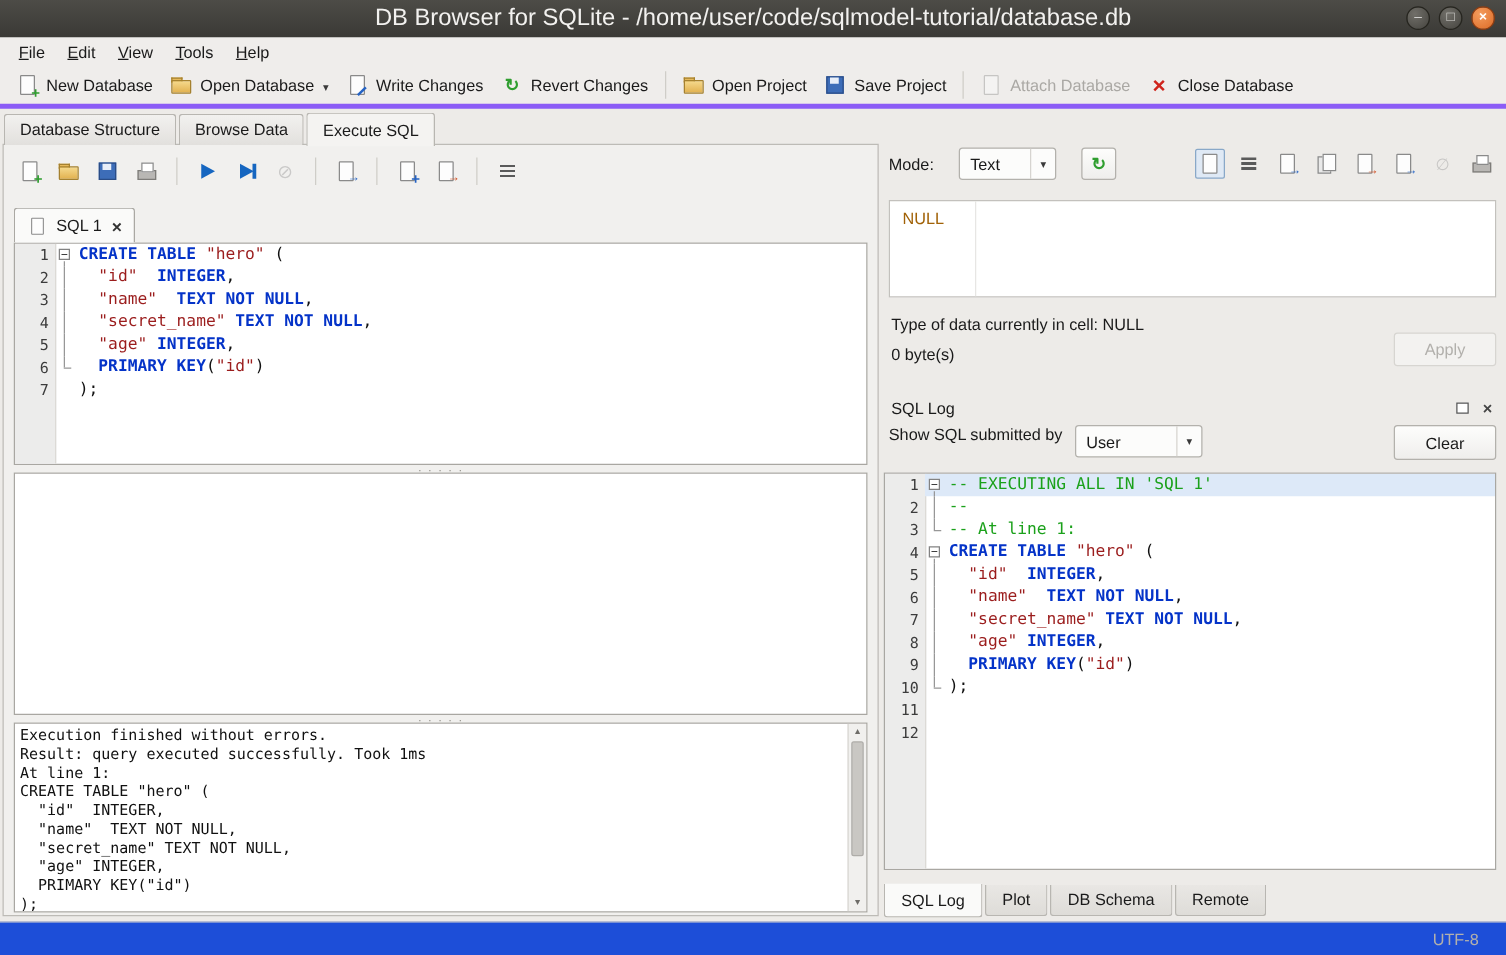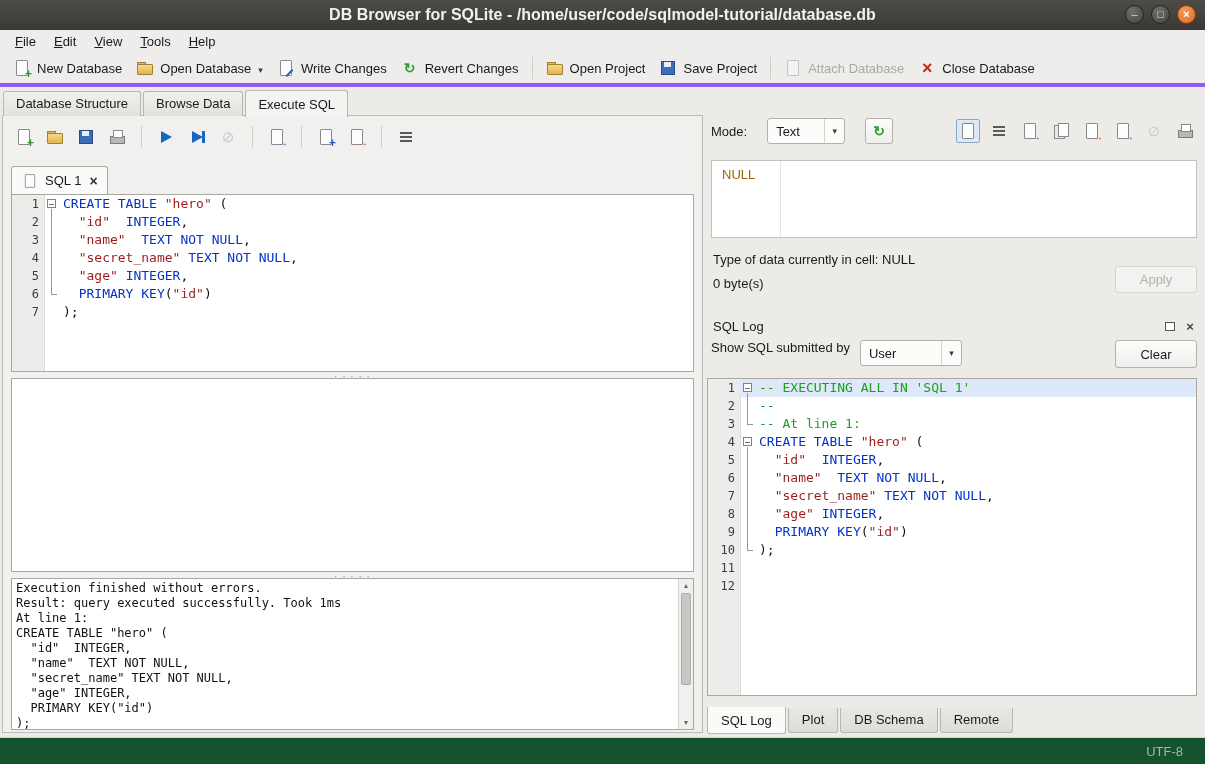--- a/index.html
+++ b/index.html
@@ -2,21 +2,21 @@
 <html><head>
 <meta charset="utf-8">
 <style>
   html,body{margin:0;padding:0}
   body{width:1205px;height:764px;position:relative;overflow:hidden;background:#edebe8;
        font-family:"Liberation Sans",sans-serif;color:#1a1a1a;-webkit-font-smoothing:antialiased}
 
   
   #titlebar{position:absolute;left:0;top:0;width:1205px;height:30px;
     background:linear-gradient(#4d4c47,#3a3935);display:flex;align-items:center;justify-content:center}
-  #titlebar .wintitle{color:#f2f1ef;font-size:16px;font-weight:bold}
+  #titlebar .wintitle{color:#f2f1ef;font-size:19px;font-weight:normal}
   #winbtns{position:absolute;right:9px;top:5px;display:flex;gap:7px}
   .wbtn{width:19px;height:19px;border-radius:50%;background:radial-gradient(circle at 35% 30%,#716f69,#45443f);
     border:1px solid #26251f;color:#d9d8d5;font-size:11px;line-height:17px;text-align:center;box-sizing:border-box}
   .wbtn.close{background:radial-gradient(circle at 35% 30%,#f49c5d,#dd6b27);border-color:#8e3d12;color:#fff;font-weight:bold}
 
   
   #menubar{position:absolute;left:0;top:30px;width:100%;height:23px;background:#efedeb;
     display:flex;align-items:center;padding-left:6px;box-sizing:border-box;font-size:13px}
   .menu-item{display:inline-block;padding:3px 9px}
   .menu-item::first-letter{text-decoration:underline}
@@ -86,21 +86,21 @@
   .ln{width:27px;padding-right:5px;text-align:right;color:#3c3c3c;font-size:12px;flex:none}
   .fm{width:16px;flex:none;position:relative}
   .fm.start:before{content:"";position:absolute;left:7px;top:14px;bottom:0;border-left:1px solid #979797}
   .fm.start:after{content:"−";position:absolute;left:3px;top:4px;width:9px;height:9px;border:1px solid #828282;background:#fff;
     font:9px/9px "DejaVu Sans Mono",monospace;text-align:center;color:#333;box-sizing:border-box}
   .fm.mid:before{content:"";position:absolute;left:7px;top:0;bottom:0;border-left:1px solid #979797}
   .fm.end:before{content:"";position:absolute;left:7px;top:0;height:9px;border-left:1px solid #979797}
   .fm.end:after{content:"";position:absolute;left:7px;top:9px;width:6px;border-top:1px solid #979797}
   .ct{flex:1;padding-left:3px}
   .cl.hl .fm,.cl.hl .ct{background:#dde9f8}
-  .tk-k{color:#0433c8;font-weight:normal}
+  .tk-k{color:#0433c8;font-weight:bold}
   .tk-i{color:#9b1d1d}
   .tk-c{color:#1ba11b}
   .tk-p{color:#111}
 
   #editor{left:8px;top:78px;width:683px;height:178px}
   .split{position:absolute;left:8px;width:683px;height:6px;display:flex;align-items:center;justify-content:center}
   .split .dots:after{content:"· · · · ·";color:#98968f;font-size:10px;line-height:4px;letter-spacing:1px}
   #split1{top:256px}
   #results{position:absolute;left:8px;top:262px;width:683px;height:194px;background:#fff;border:1px solid #a9a7a2;box-sizing:border-box}
   #split2{top:456px}
@@ -146,21 +146,21 @@
   #filterrow{position:absolute;left:0;right:0;top:252px;height:30px;display:flex;align-items:flex-start;padding:0 8px 0 6px;font-size:13px}
   #user-combo{width:102px;margin-left:10px}
   #clearbtn{margin-left:auto;width:82px;height:28px}
   #sqllog{left:2px;top:290px;width:490px;height:318px}
   #bottom-tabs{position:absolute;left:2px;top:620px;height:27px;display:flex;align-items:flex-start}
   .btab{padding:4px 13px 5px;font-size:13px;background:linear-gradient(#e9e7e4,#dedcd8);
     border:1px solid #b8b6b1;border-top:none;border-radius:0 0 3px 3px;margin-right:2px;white-space:nowrap}
   .btab.active{background:#fafaf9;position:relative;z-index:2;margin-top:-1px;padding-top:6px}
 
   
-  #statusbar{position:absolute;left:0;top:737px;width:1205px;height:27px;background:#14532d;border-top:1px solid #d6d4d0;
+  #statusbar{position:absolute;left:0;top:737px;width:1205px;height:27px;background:#1d4ed8;border-top:1px solid #d6d4d0;
     display:flex;align-items:center;justify-content:flex-end;padding-right:22px;box-sizing:border-box;
     color:#b2b0ac;font-size:13px}
 </style>
 </head>
 <body>
 
 <div id="titlebar">
   <div class="wintitle">DB Browser for SQLite - /home/user/code/sqlmodel-tutorial/database.db</div>
   <div id="winbtns">
     <div class="wbtn">–</div>

